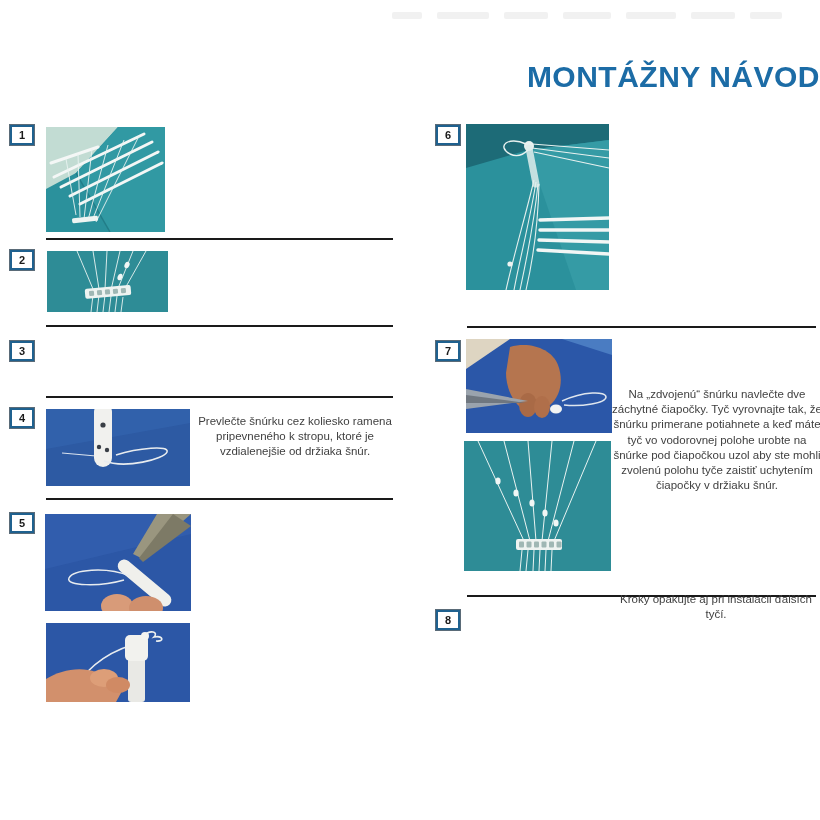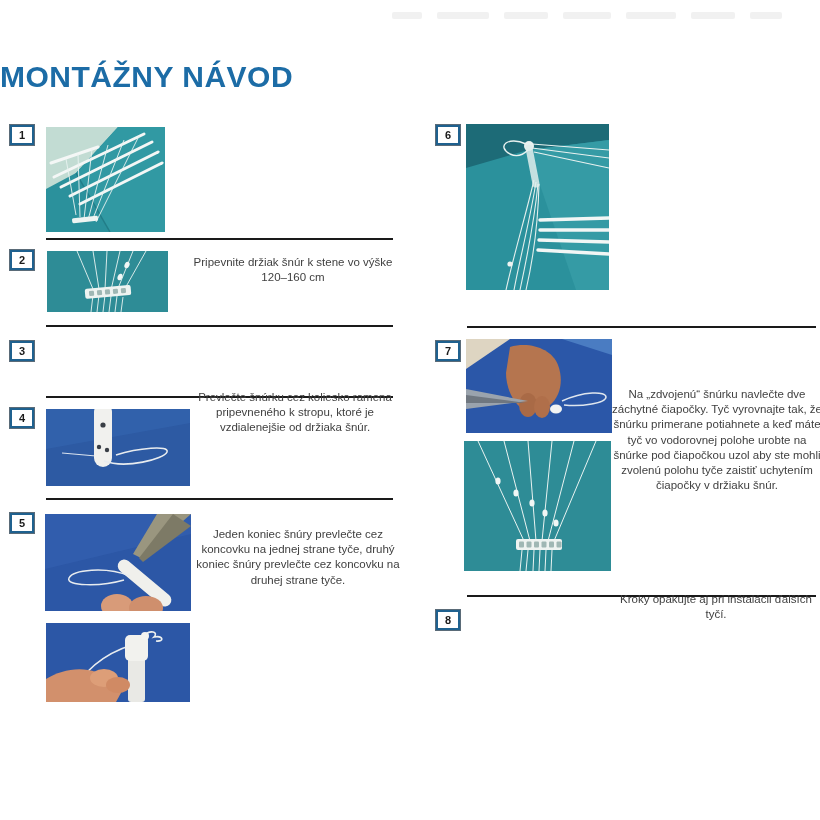--- a/index.html
+++ b/index.html
@@ -3,21 +3,21 @@
 <meta charset="utf-8">
 <style>
   html,body{margin:0;padding:0;background:#fff;}
   body{width:820px;height:820px;position:relative;overflow:hidden;
        font-family:"Liberation Sans", sans-serif;}
   .page{position:absolute;inset:0;background:#ffffff;}
 
   .ghost-row{position:absolute;top:12px;left:392px;width:420px;display:flex;gap:15px;}
   .ghost{height:7px;background:#f1f1f1;border-radius:2px;}
 
-  .title{position:absolute;top:60px;left:0;width:820px;text-align:left;
+  .title{position:absolute;top:60px;left:0;width:820px;text-align:right;
          font-size:30px;font-weight:bold;color:#1c6ca6;letter-spacing:0.5px;}
 
   .badge{position:absolute;width:20px;height:16px;background:#fff;
          border:2px solid #1f618f;box-shadow:0 0 0 1px #5a6b78;
          display:flex;align-items:center;justify-content:center;
          font-size:11px;font-weight:bold;color:#1a1a1a;}
 
   .step-text{position:absolute;text-align:center;color:#3f3f3f;
              font-size:11.5px;line-height:1.32;}
 
@@ -95,58 +95,56 @@
         <g fill="#9fb7b4">
           <rect x="42" y="38.5" width="5" height="5" rx="1"></rect>
           <rect x="50" y="38.5" width="5" height="5" rx="1"></rect>
           <rect x="58" y="38.5" width="5" height="5" rx="1"></rect>
           <rect x="66" y="38.5" width="5" height="5" rx="1"></rect>
           <rect x="74" y="38.5" width="5" height="5" rx="1"></rect>
         </g>
       </g>
     </svg>
   </div>
-  <div class="step-text" style="left:190px;top:255px;width:206px">Pripevnite držiak šnúr k stene vo výške 120–160 cm</div>
   <div class="hr" style="left:46px;top:325px;width:347px"></div>
 
   <div class="badge" style="left:10px;top:341px">3</div>
   <div class="hr" style="left:46px;top:396px;width:347px"></div>
 
   <div class="badge" style="left:10px;top:408px">4</div>
   <div class="photo" style="left:46px;top:409px">
     <svg width="144" height="77" viewBox="0 0 144 77">
       <rect width="144" height="77" fill="#2d5aa3"></rect>
       <polygon points="0,0 144,0 144,14 0,40" fill="#376bb5" opacity="0.45"></polygon>
       <path d="M16,44 L50,47" stroke="#d9e2ee" stroke-width="1.2" fill="none"></path>
       <rect x="48" y="-6" width="18" height="64" rx="9" fill="#f1f1ee"></rect>
       <circle cx="57" cy="16" r="2.6" fill="#3a3f46"></circle>
       <circle cx="53" cy="38" r="2.2" fill="#3a3f46"></circle>
       <circle cx="61" cy="41" r="2.2" fill="#3a3f46"></circle>
       <path d="M58,52 C80,60 118,50 121,43 C124,36 92,39 70,46" stroke="#e8ecef" stroke-width="1.6" fill="none"></path>
     </svg>
   </div>
-  <div class="step-text" style="left:190px;top:390px;width:210px">Prevlečte šnúrku cez koliesko ramena pripevneného k stropu, ktoré je vzdialenejšie od držiaka šnúr.</div>
+  <div class="step-text" style="left:190px;top:414px;width:210px">Prevlečte šnúrku cez koliesko ramena pripevneného k stropu, ktoré je vzdialenejšie od držiaka šnúr.</div>
   <div class="hr" style="left:46px;top:498px;width:347px"></div>
 
   <div class="badge" style="left:10px;top:513px">5</div>
   <div class="photo" style="left:45px;top:514px">
     <svg width="146" height="97" viewBox="0 0 146 97">
       <rect width="146" height="97" fill="#2c57a6"></rect>
       <polygon points="0,0 146,0 146,20 0,55" fill="#3763b2" opacity="0.55"></polygon>
       <polygon points="112,0 146,0 96,44 88,40" fill="#9a967f"></polygon>
       <polygon points="128,0 146,12 98,48 94,44" fill="#7d7a66"></polygon>
       <g transform="rotate(40 100 70)">
         <rect x="66" y="63" width="66" height="13" rx="6.5" fill="#f0f0ec"></rect>
       </g>
       <path d="M85,62 C60,52 28,56 24,64 C20,72 55,73 79,66" stroke="#e8ecef" stroke-width="1.5" fill="none"></path>
       <ellipse cx="72" cy="92" rx="16" ry="12" fill="#d89b79"></ellipse>
       <ellipse cx="101" cy="94" rx="17" ry="12" fill="#cf8f6d"></ellipse>
     </svg>
   </div>
-  <div class="step-text" style="left:192px;top:527px;width:212px">Jeden koniec šnúry prevlečte cez koncovku na jednej strane tyče, druhý koniec šnúry prevlečte cez koncovku na druhej strane tyče.</div>
   <div class="photo" style="left:46px;top:623px">
     <svg width="144" height="79" viewBox="0 0 144 79">
       <rect width="144" height="79" fill="#2c57a6"></rect>
       <path d="M86,22 C60,30 34,48 22,79" stroke="#e8ecef" stroke-width="1.4" fill="none"></path>
       <path d="M98,13 C104,6 113,9 108,14 C117,12 119,19 110,18" stroke="#eef1f0" stroke-width="1.6" fill="none"></path>
       <rect x="82" y="34" width="17" height="45" rx="3" fill="#e9e9e5"></rect>
       <rect x="79" y="12" width="23" height="26" rx="5" fill="#f2f2ee"></rect>
       <circle cx="99" cy="13" r="4" fill="#f4f4f0"></circle>
       <path d="M0,79 L0,56 C14,47 34,43 50,49 C66,55 79,60 76,68 L70,79 Z" fill="#d2906c"></path>
       <ellipse cx="58" cy="55" rx="14" ry="9" fill="#dd9e78"></ellipse>

